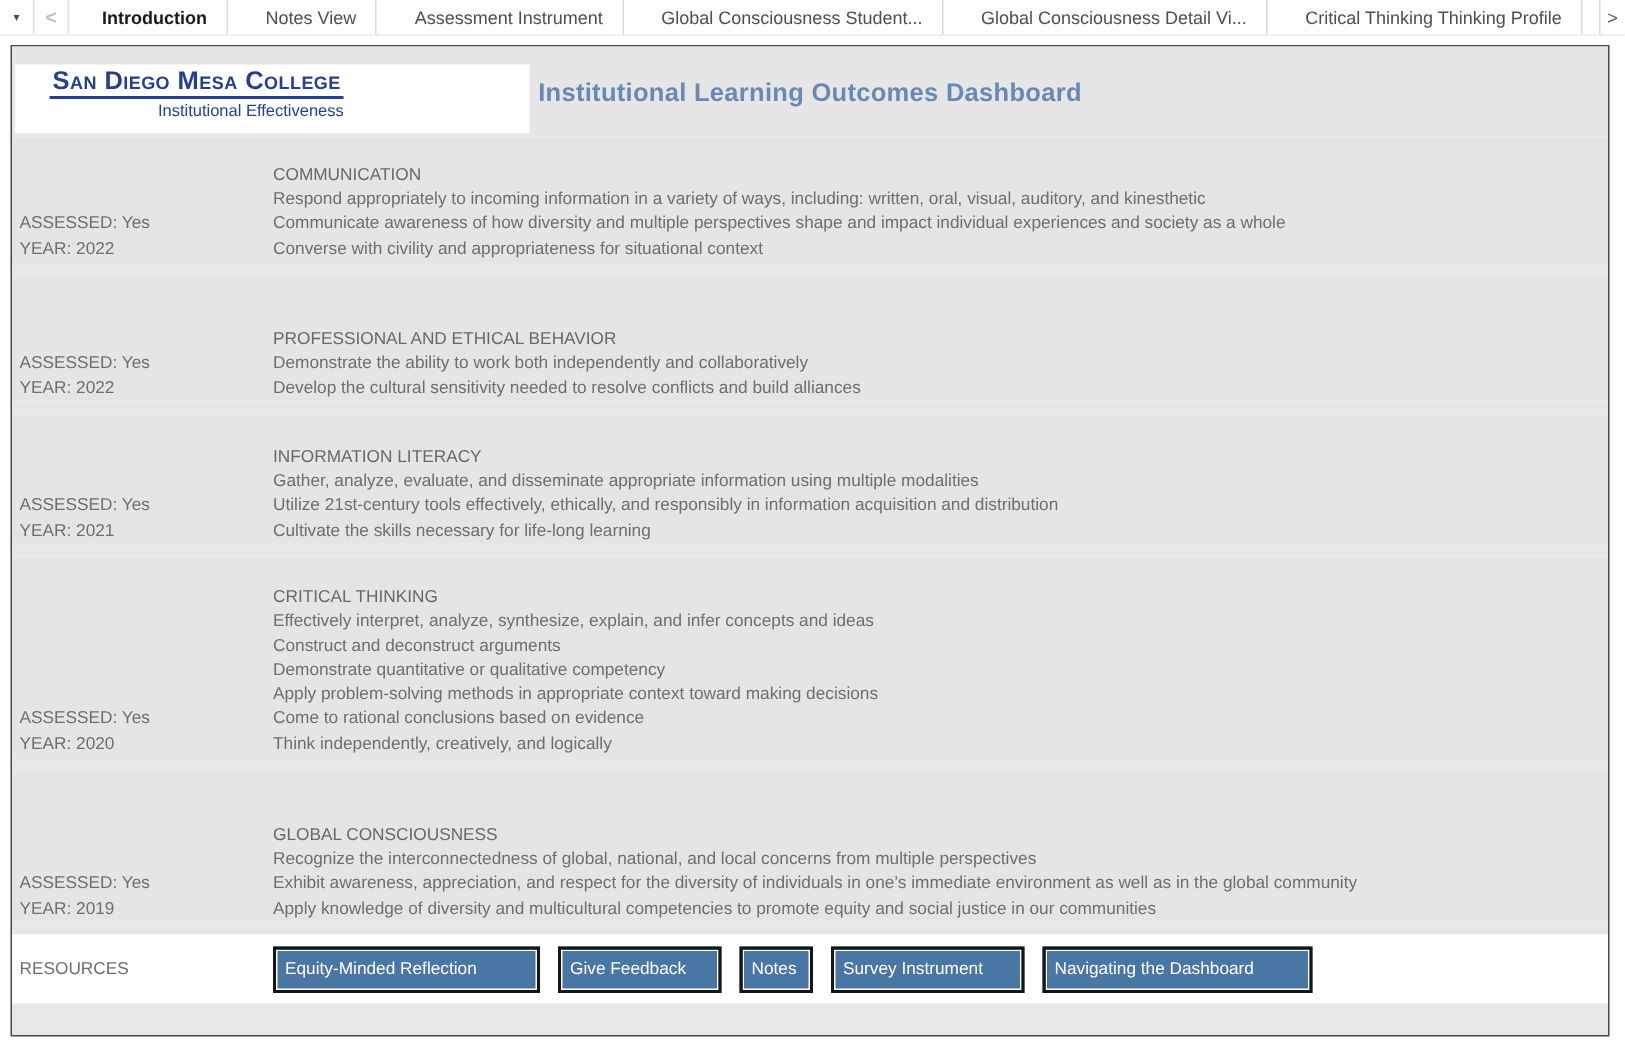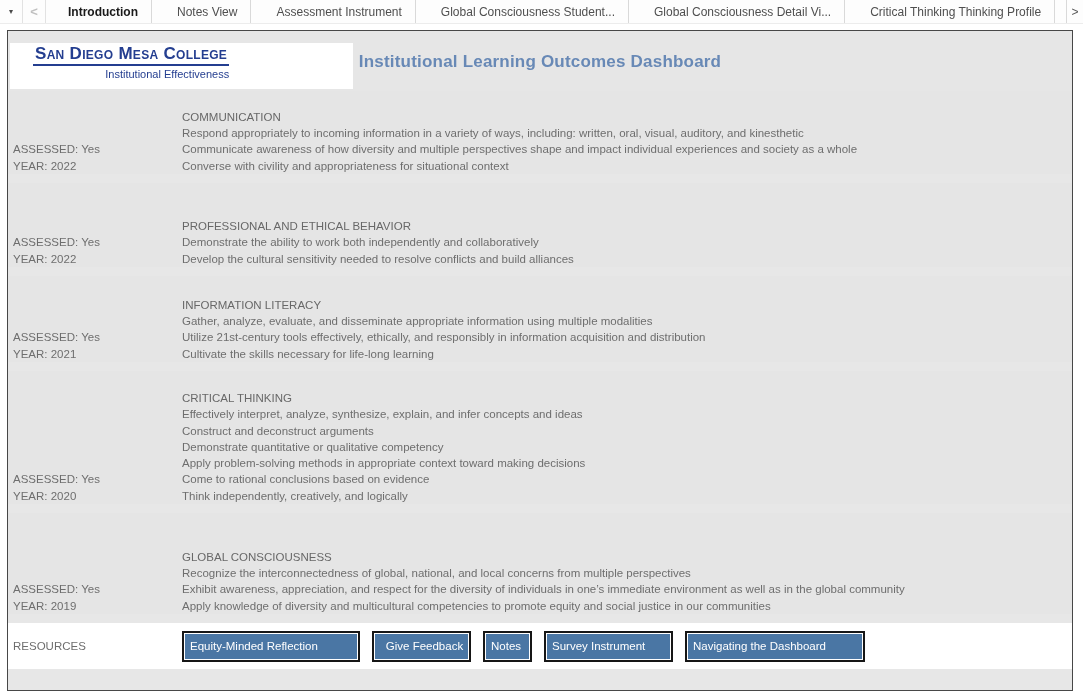--- a/index.html
+++ b/index.html
@@ -93,21 +93,21 @@
   .res-buttons { display: flex; align-items: center; gap: 12px; }
   .res-btn {
     height: 31px; background: #4a76a4;
     border: 2px solid #161616;
     box-shadow: inset 0 0 0 1px #ffffff;
     color: #ffffff; font-size: 11.5px;
     display: flex; align-items: center; padding-left: 6px;
     cursor: pointer; overflow: hidden; white-space: nowrap;
   }
   .res-btn.b0 { width: 178px; }
-  .res-btn.b1 { width: 99px; justify-content: center; }
+  .res-btn.b1 { width: 109px; }
   .res-btn.b2 { width: 49px; }
   .res-btn.b3 { width: 129px; }
   .res-btn.b4 { width: 180px; }
 
   .bottom-band { flex: 1; background: #e7e7e7; }
 </style>
 </head>
 <body>
 
 <div class="tabbar">

